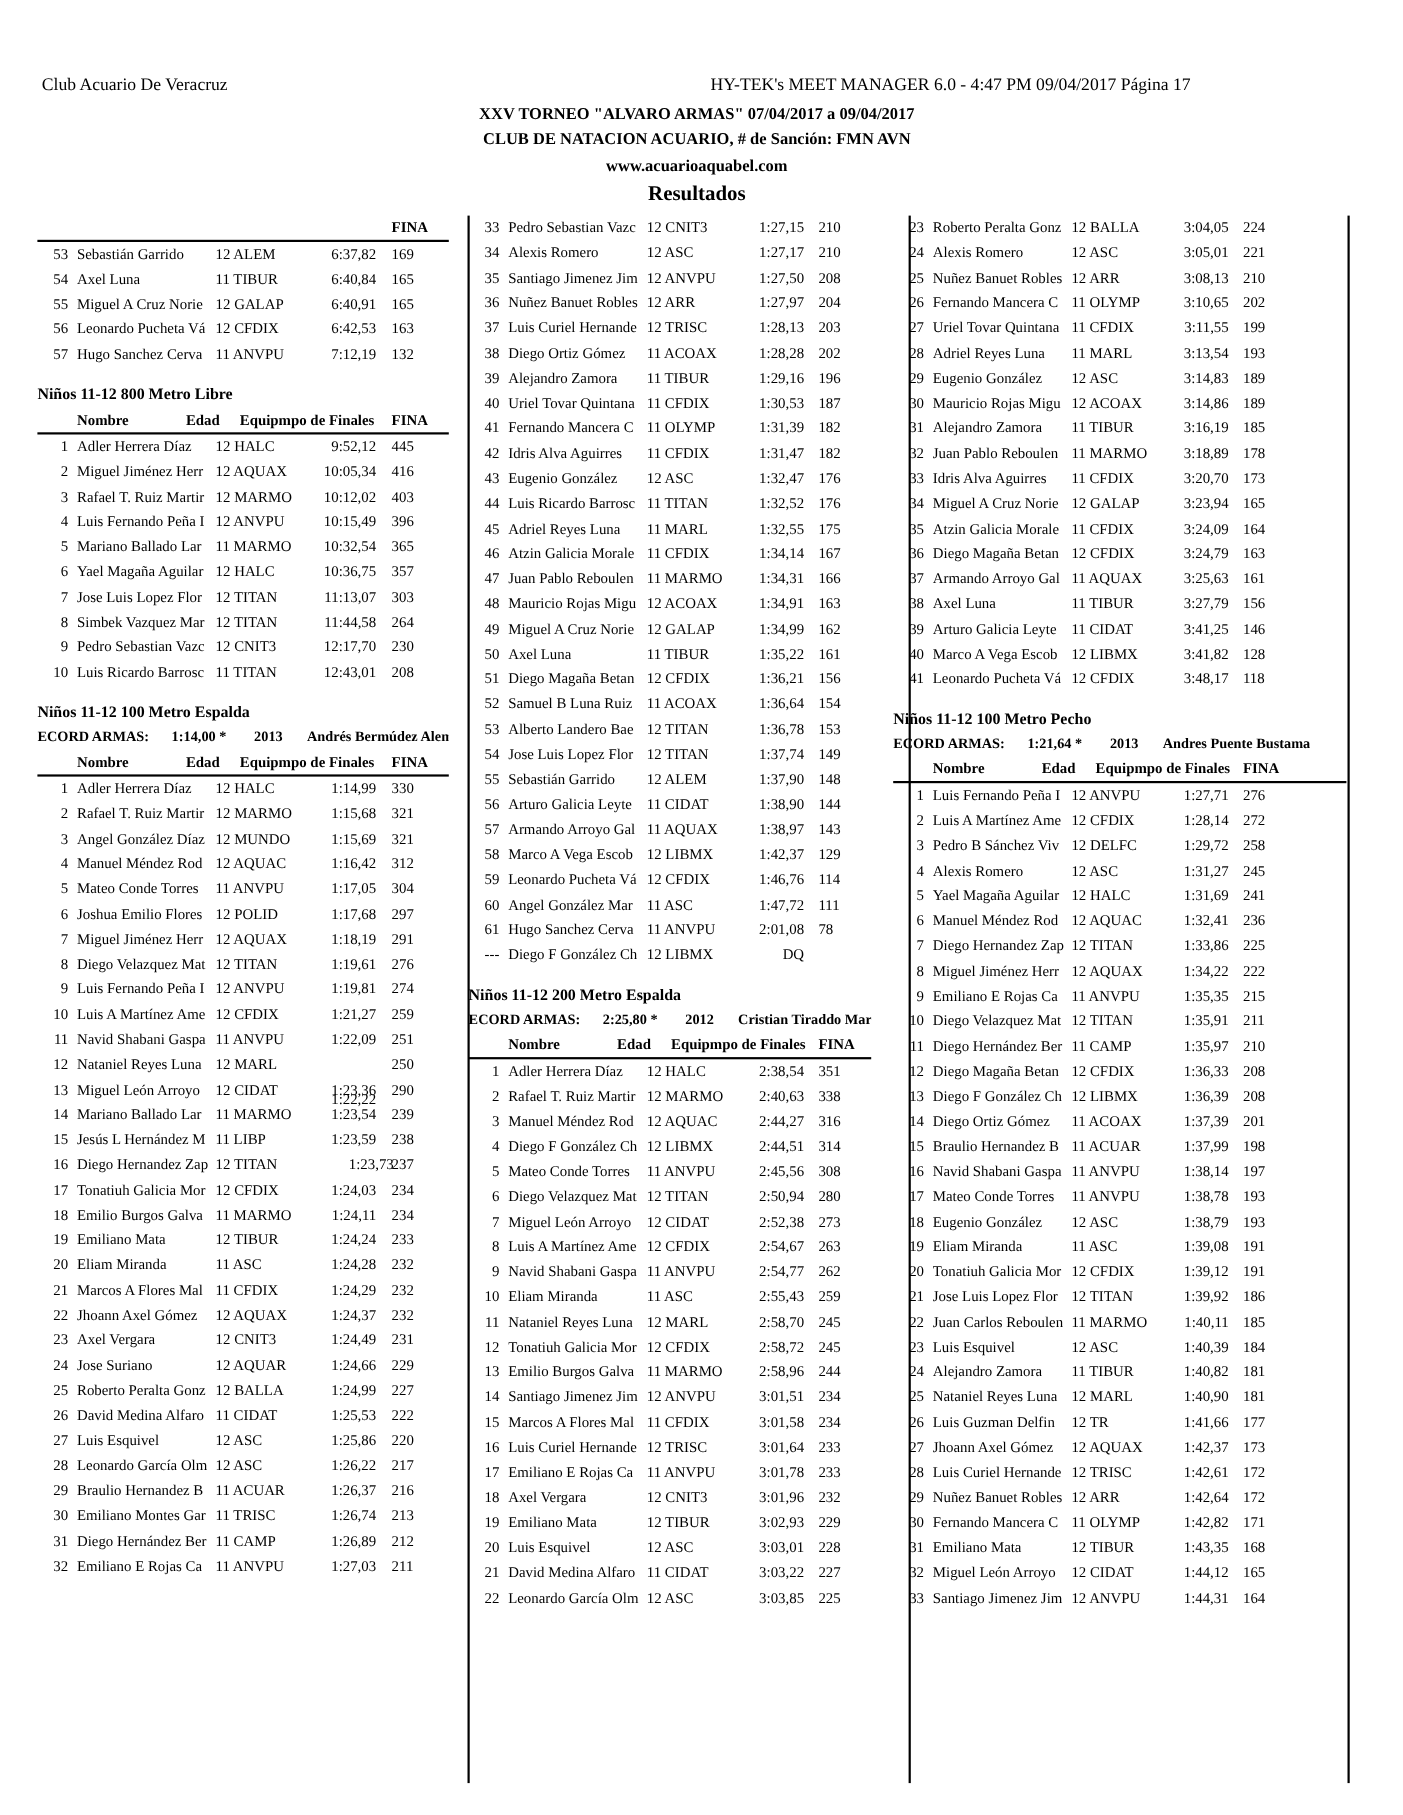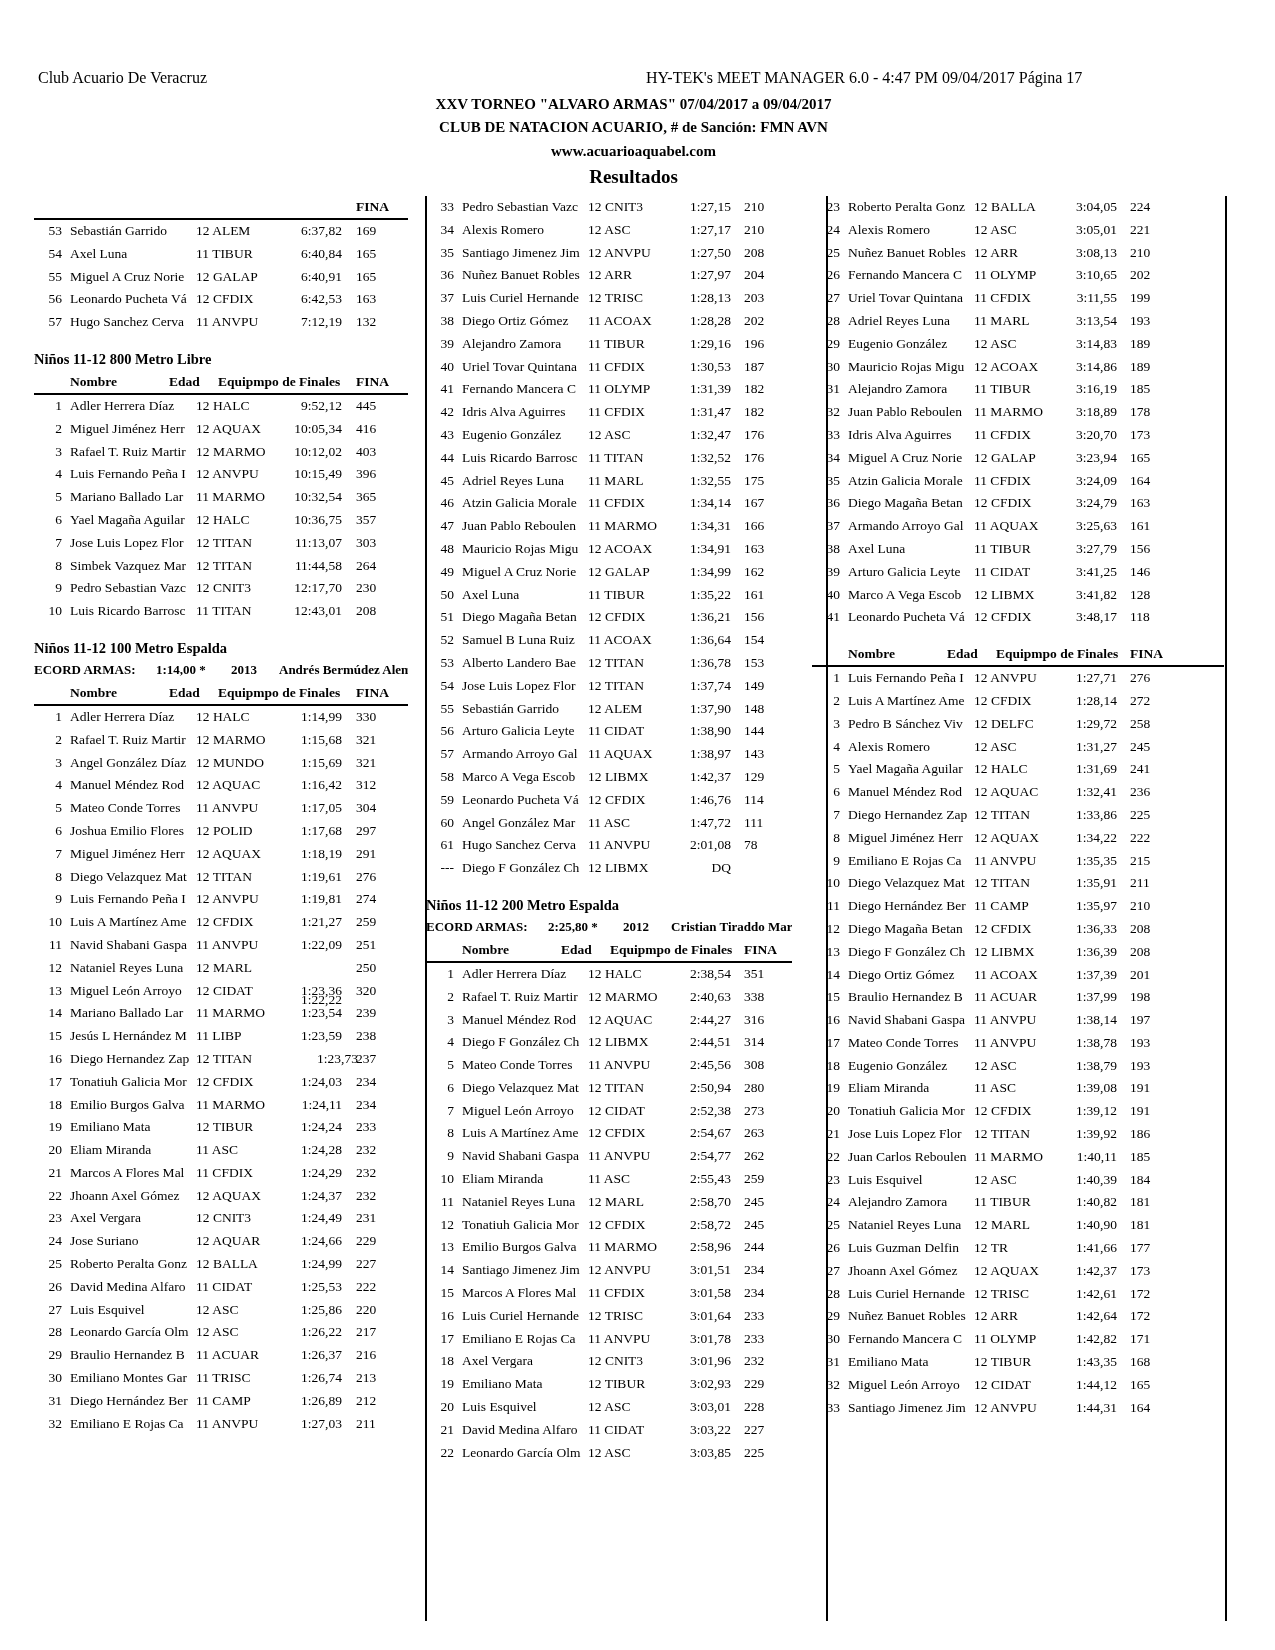--- a/index.html
+++ b/index.html
@@ -260,21 +260,21 @@
         <span class="nm">Nataniel Reyes Luna</span>
         <span class="tm">12 MARL</span>
         <span class="ti" style="left: 218px; margin-top: 32px;">1:22,22</span>
         <span class="fi" style="left: 322px;">250</span>
       </div>
       <div class="row">
         <span class="pl">13</span>
         <span class="nm">Miguel León Arroyo</span>
         <span class="tm">12 CIDAT</span>
         <span class="ti" style="left: 218px;">1:23,36</span>
-        <span class="fi" style="left: 322px;">320</span>
+        <span class="fi" style="left: 322px;">290</span>
       </div>
       <div class="row">
         <span class="pl">14</span>
         <span class="nm">Mariano Ballado Lar</span>
         <span class="tm">11 MARMO</span>
         <span class="ti" style="left: 218px;">1:23,54</span>
         <span class="fi" style="left: 322px;">239</span>
       </div>
       <div class="row">
         <span class="pl">15</span>
@@ -914,20 +914,22 @@
       <div class="row">
         <span class="pl">41</span>
         <span class="nm">Leonardo Pucheta Vá</span>
         <span class="tm">12 CFDIX</span>
         <span class="ti" style="left: 215px;">3:48,17</span>
         <span class="fi" style="left: 318px;">118</span>
       </div>
     </div>
     <div class="event">
       <div class="gap"></div>
+      <div class="ev-title">Niños 11-12 100 Metro Pecho</div>
+      <div class="record"><span style="width: 122px;">ECORD ARMAS:</span><span style="width: 75px;">1:21,64 *</span><span style="width: 48px;">2013</span><span>Andres Puente Bustama</span></div>
       <div class="colhead">
         <span style="left: 36px;">Nombre</span>
         <span style="left: 135px;">Edad</span>
         <span style="left: 184px;">Equipmpo de Finales</span>
         <span style="left: 318px;">FINA</span>
       </div>
       <div class="row">
         <span class="pl">1</span>
         <span class="nm">Luis Fernando Peña I</span>
         <span class="tm">12 ANVPU</span>

